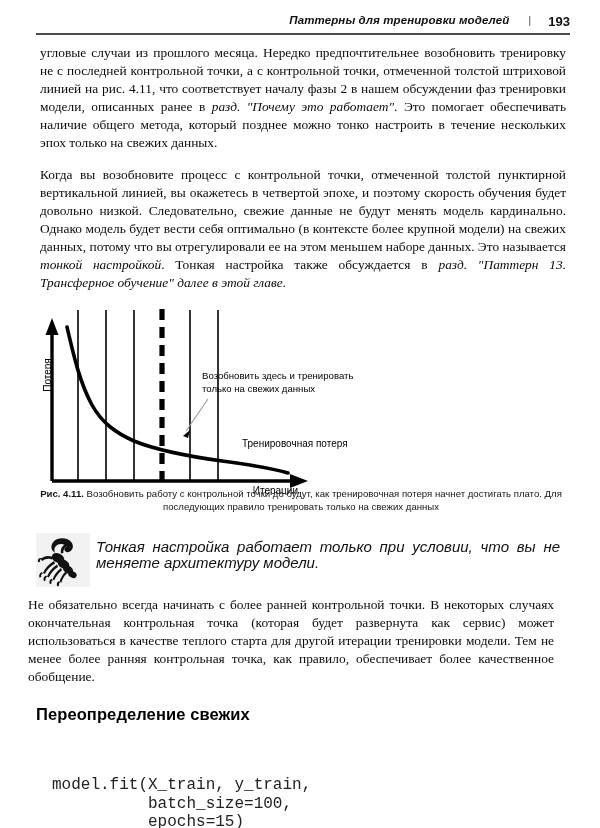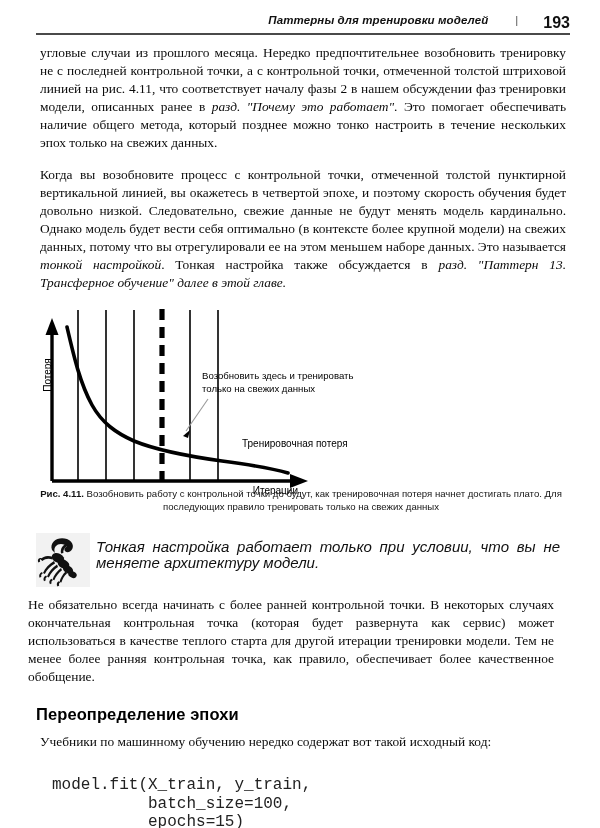--- a/index.html
+++ b/index.html
@@ -27,41 +27,41 @@
   
   .header {
     position: absolute;
     left: 36px;
     right: 30px;
     top: 14px;
     height: 22px;
     display: flex;
     align-items: flex-start;
     justify-content: flex-end;
-    gap: 16px;
+    gap: 8px;
   }
   .header-title {
     font-family: "Liberation Sans", sans-serif;
     font-style: italic;
     font-weight: bold;
     font-size: 11.5px;
     letter-spacing: 0.1px;
     color: #111;
     white-space: nowrap;
   }
   .header-sep {
     font-family: "Liberation Sans", sans-serif;
     font-size: 11.5px;
     color: #555;
     margin: 0 9px 0 11px;
   }
   .header-page {
     font-family: "Liberation Sans", sans-serif;
     font-weight: bold;
-    font-size: 16px;
+    font-size: 13px;
     color: #111;
   }
   .header-rule {
     position: absolute;
     left: 36px;
     right: 30px;
     top: 33px;
     height: 2px;
     background: #4a4a4a;
   }
@@ -284,23 +284,20 @@
         </g>
       </svg>
     </div>
     <div class="note-text">Тонкая настройка работает только при условии, что вы не меняете архитектуру модели.</div>
   </div>
 
   <div class="content2">
     <p class="body">Не обязательно всегда начинать с более ранней контрольной точки. В некоторых случаях окончательная контрольная точка (которая будет развернута как сервис) может использоваться в качестве теплого старта для другой итерации тренировки модели. Тем не менее более ранняя контрольная точка, как правило, обеспечивает более качественное обобщение.</p>
   </div>
 
-  <h2 class="section">Переопределение эпохи</h2>
-
-  <div class="content3">
-    <p class="body">Учебники по машинному обучению нередко содержат вот такой исходный код:</p>
-  </div>
+  <h2 class="section">Переопределение свежих</h2>
+
 
   <pre class="code">model.fit(X_train, y_train,
           batch_size=100,
           epochs=15)</pre>
 
 </div>
 
 </body></html>

